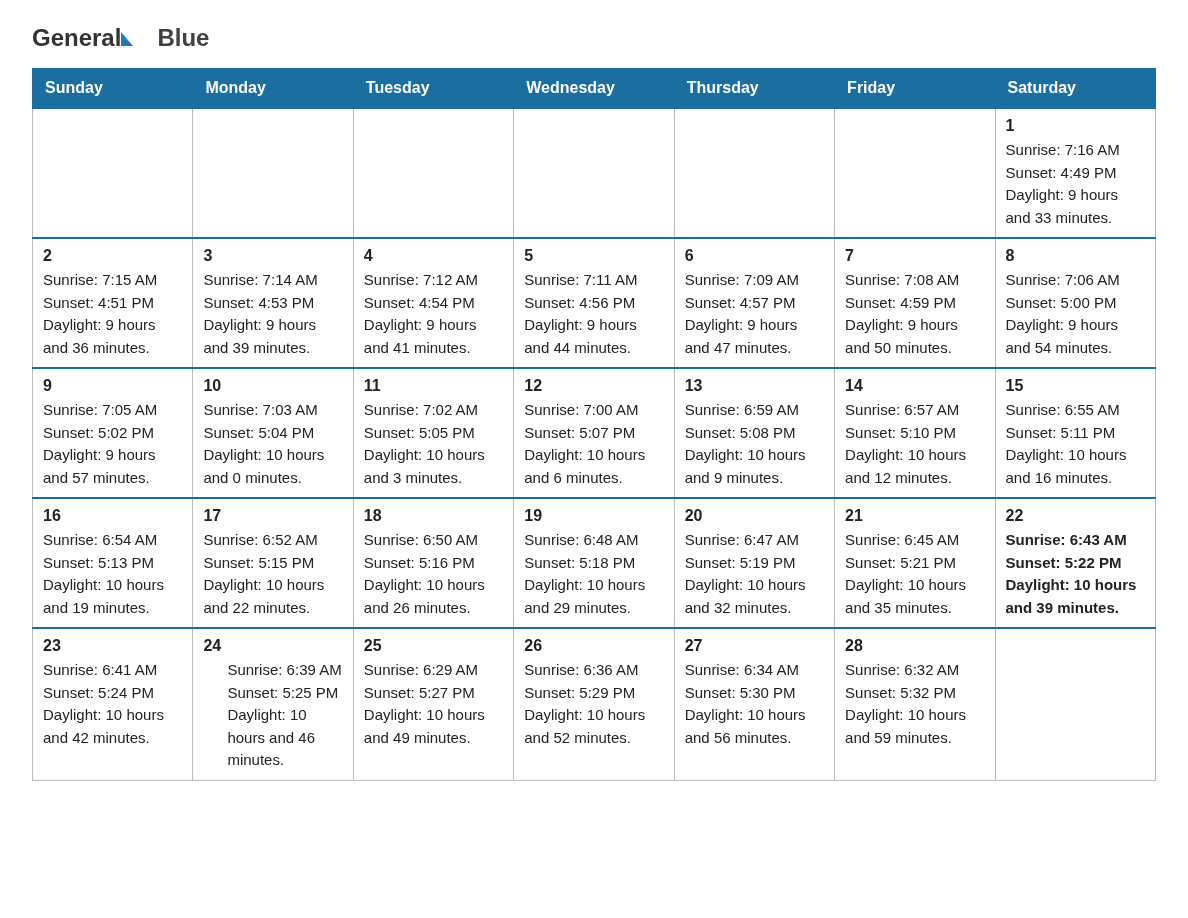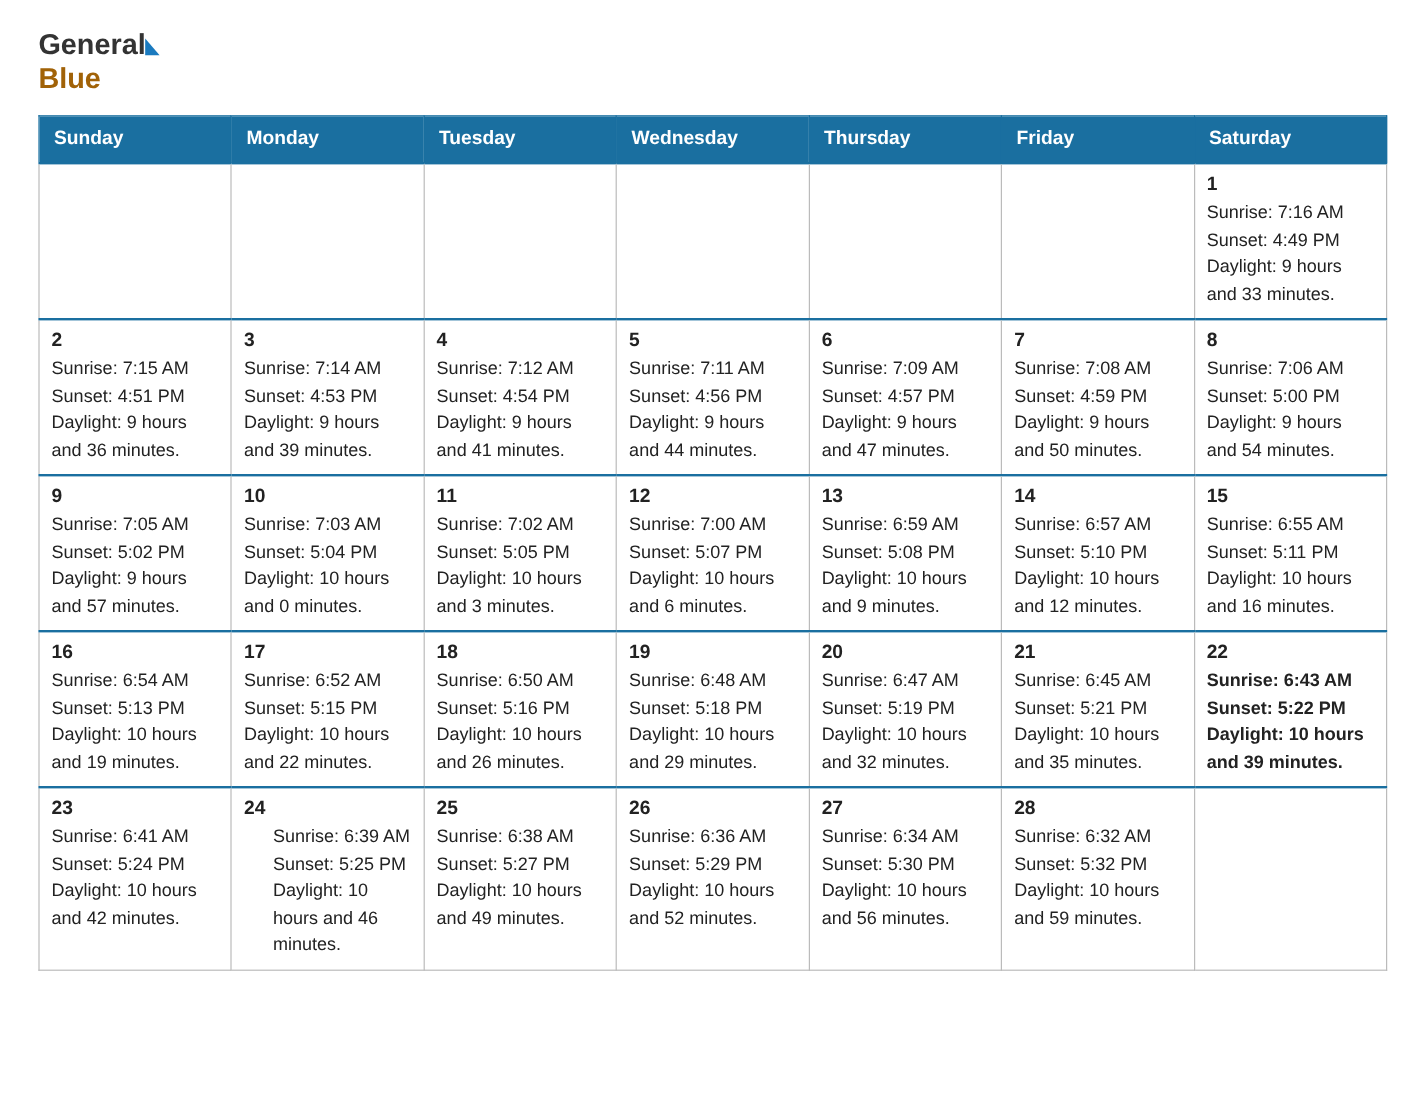--- a/index.html
+++ b/index.html
@@ -11,22 +11,23 @@
       min-height: 918px;
     }
     .header {
       display: flex;
       justify-content: space-between;
       align-items: flex-start;
       margin-bottom: 16px;
     }
     .logo {
       display: flex;
-      flex-direction: column;
+      flex-direction: row;
       align-items: flex-start;
+      gap: 24px;
     }
     .title-block {
       text-align: right;
     }
     .month-title {
       font-size: 48px;
       font-weight: bold;
       color: #111;
       line-height: 1.1;
     }
@@ -82,21 +83,21 @@
       gap: 2px;
     }
     .logo-word-general {
       font-size: 24px;
       font-weight: bold;
       color: #333;
     }
     .logo-word-blue {
       font-size: 24px;
       font-weight: bold;
-      color: #a16207;
+      color: #404040;
     }
     .logo-chevron {
       width: 0;
       height: 0;
       border-style: solid;
       border-width: 14px 0 0 12px;
       border-color: transparent transparent transparent #1a7abf;
       display: inline-block;
       margin-left: -2px;
       margin-bottom: -2px;
@@ -282,21 +283,21 @@
 Daylight: 10 hours and 42 minutes.</div>
         </td>
         <td>
           <span class="day-num">24</span>
           <div class="day-info" style="white-space: pre-line; margin-left: 24px;">Sunrise: 6:39 AM
 Sunset: 5:25 PM
 Daylight: 10 hours and 46 minutes.</div>
         </td>
         <td>
           <span class="day-num">25</span>
-          <div class="day-info" style="white-space: pre-line;">Sunrise: 6:38 AM
+          <div class="day-info" style="white-space: pre-line;">Sunrise: 6:29 AM
 Sunset: 5:27 PM
 Daylight: 10 hours and 49 minutes.</div>
         </td>
         <td>
           <span class="day-num">26</span>
           <div class="day-info" style="white-space: pre-line;">Sunrise: 6:36 AM
 Sunset: 5:29 PM
 Daylight: 10 hours and 52 minutes.</div>
         </td>
         <td>

